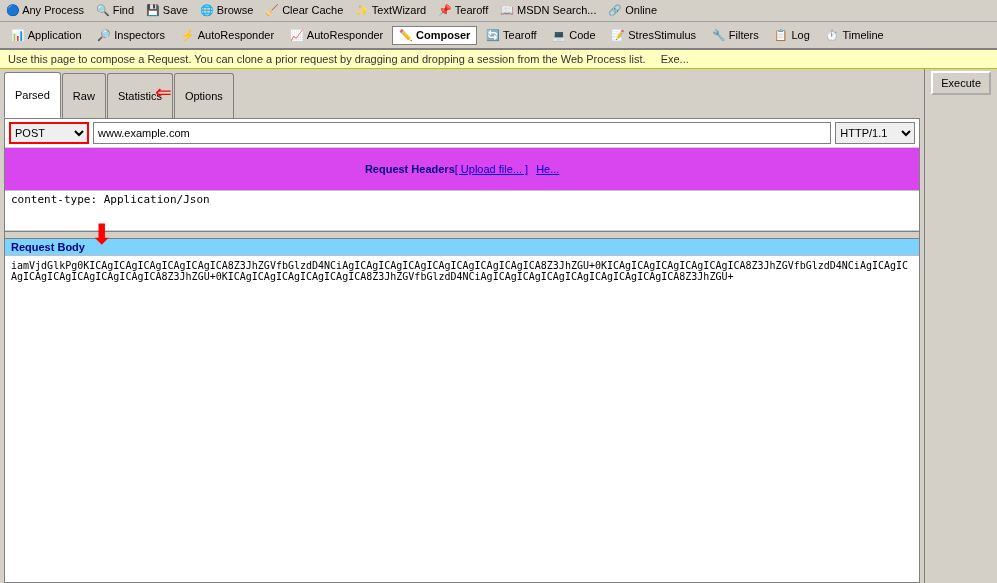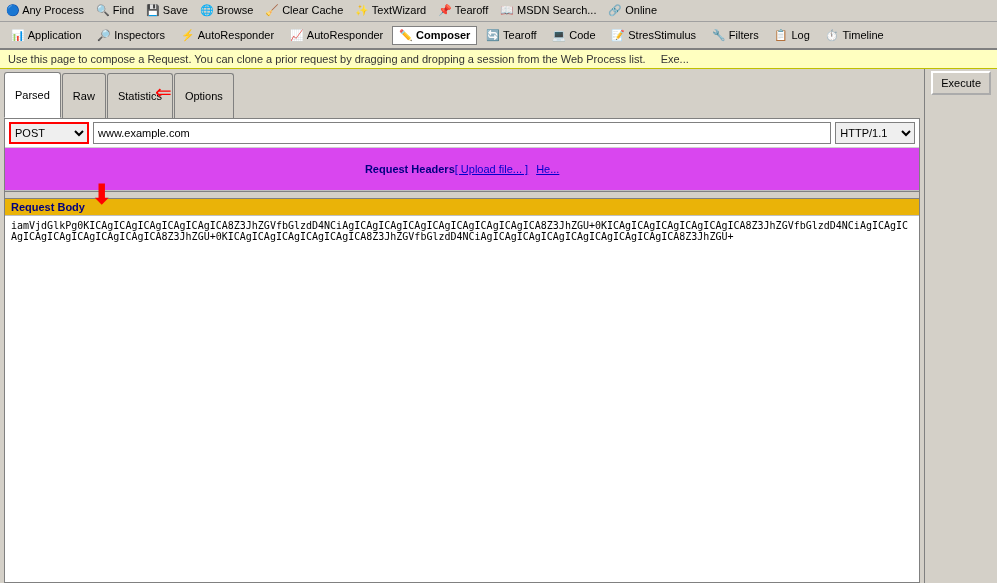--- a/index.html
+++ b/index.html
@@ -167,21 +167,21 @@
     
     .request-body-section {
       display: flex;
       flex-direction: column;
     }
     .body-label {
       font-weight: bold;
       font-size: 11px;
       color: #000080;
       padding: 2px 6px;
-      background: #eab308;
+      background: #7dd3fc;
       border-bottom: 1px solid #c0c0c0;
     }
     .body-textarea {
       flex: 1;
       width: 100%;
       font-size: 10px;
       font-family: monospace;
       border: none;
       outline: none;
       padding: 4px 6px;
@@ -376,20 +376,25 @@
         </div>
 
         <div class="section-header">
           <span class="section-header-title">Request Headers</span>
           <div style="display:flex; gap:8px;">
             <span class="section-header-link">[ Upload file... ]</span>
             <span class="section-header-link">He...</span>
           </div>
         </div>
 
+        <div class="headers-area-wrapper">
+          <div class="headers-area" style="flex:1;">
+            <div>content-type: Application/Json</div>
+          </div>
+        </div>
 
         <div class="resize-handle" style="position:relative;">
           <span style="color:red; font-size:28px; position:absolute; left:85px; top:-14px;">⬇</span>
         </div>
 
         <div class="request-body-section">
           <div class="body-label">
             <span>Request Body</span>
           </div>
           <textarea class="body-textarea" spellcheck="false" style="">iamVjdGlkPg0KICAgICAgICAgICAgICAgICA8Z3JhZGVfbGlzdD4NCiAgICAgICAgICAgICAgICAgICAgICAgICA8Z3JhZGU+0KICAgICAgICAgICAgICAgICA8Z3JhZGVfbGlzdD4NCiAgICAgICAgICAgICAgICAgICAgICAgICA8Z3JhZGU+0KICAgICAgICAgICAgICAgICA8Z3JhZGVfbGlzdD4NCiAgICAgICAgICAgICAgICAgICAgICAgICA8Z3JhZGU+

